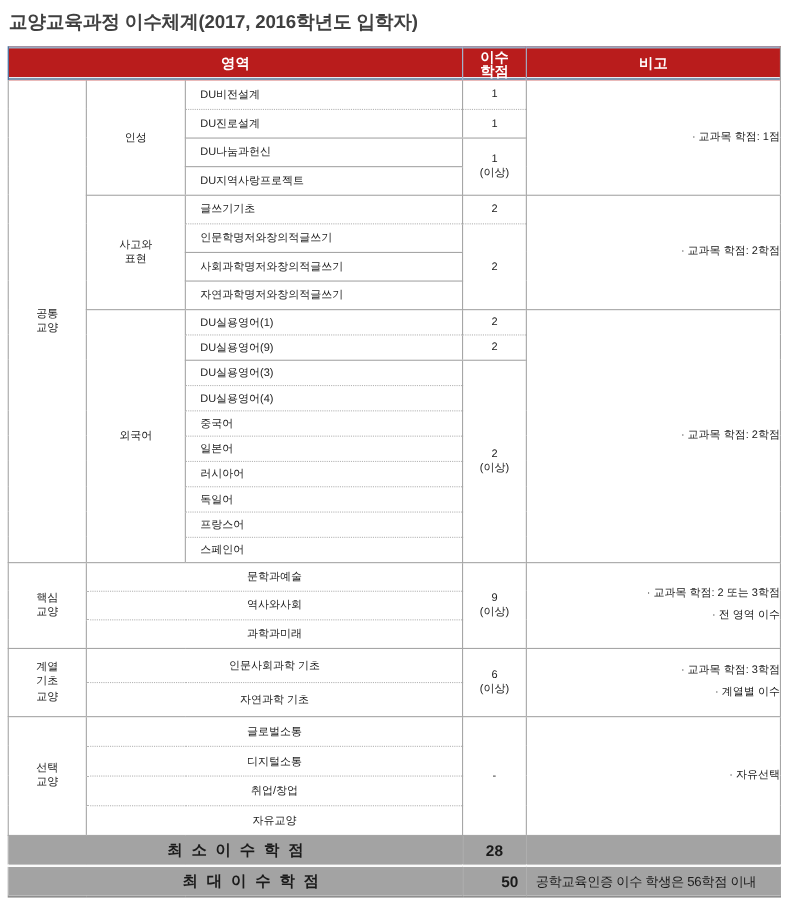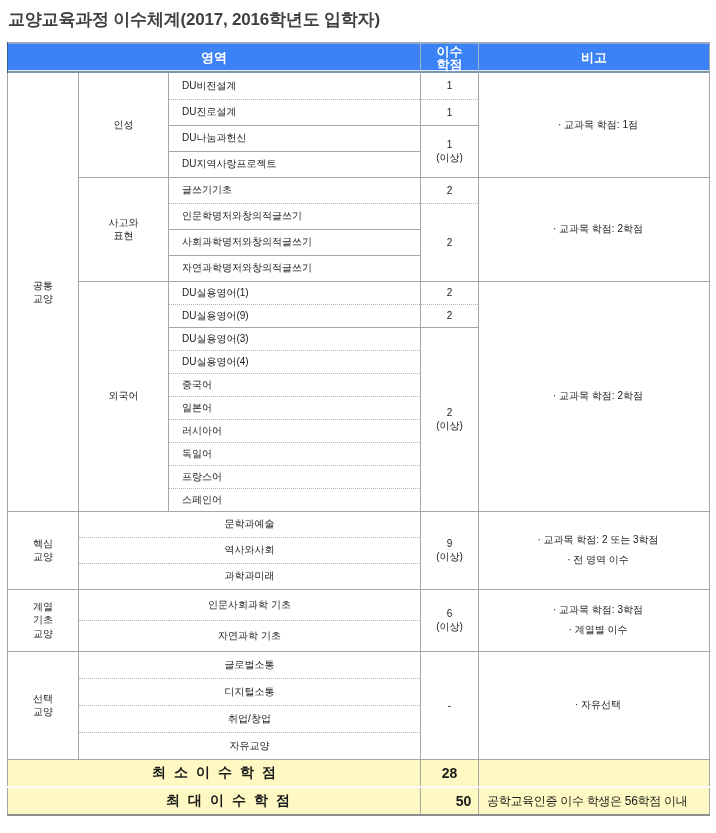--- a/index.html
+++ b/index.html
@@ -18,21 +18,21 @@
   }
   table.curr{
     border-collapse:collapse;
     table-layout:fixed;
     width:702px;
     margin-left:7px;
   }
   
   tr.hdr{height:31px;}
   tr.hdr th{
-    background:#3b82f6;
+    background:#b91c1c;
     color:#ffffff;
     font-size:13px;
     font-weight:bold;
     line-height:13px;
     padding:0;
     border-left:1px solid #9fb3cc;
     box-shadow:
       inset 0 -2px 0 #7e95ae,
       inset 0 -3px 0 #e6ebf1,
       inset 0 2px 0 #97aac1;
@@ -47,37 +47,37 @@
     vertical-align:middle;
     text-align:center;
     overflow:hidden;
   }
   .ml{white-space:pre-line;line-height:1.32;}
   .glabel{color:#1a1a1a;}
   .course{text-align:left;padding-left:13px;}
   .coursec{text-align:center;}
   .credit{text-align:center;}
   .remark{
-    text-align:center;
+    text-align:right;
     padding-left:8px;
     white-space:pre-line;
     line-height:2.05;
   }
   
   .bd{border-bottom:1px dotted #b5b5b5;}
   .bs{border-bottom:1px solid #a6a6a6;}
   
   .h26{height:26px;}
   .h23{height:23px;}
   .h31{height:31px;}
   .h27{height:27px;}
   .h28{height:28px;}
   
   tr.summary td{
-    background:#fef9c3;
+    background:#a3a3a3;
     font-weight:bold;
     font-size:14px;
   }
   tr.summary td.slabel{letter-spacing:8px;text-indent:8px;}
   tr.summary td.sremark{
     font-size:12px;
     font-weight:normal;
     text-align:left;
     padding-left:8px;
     letter-spacing:-0.3px;

